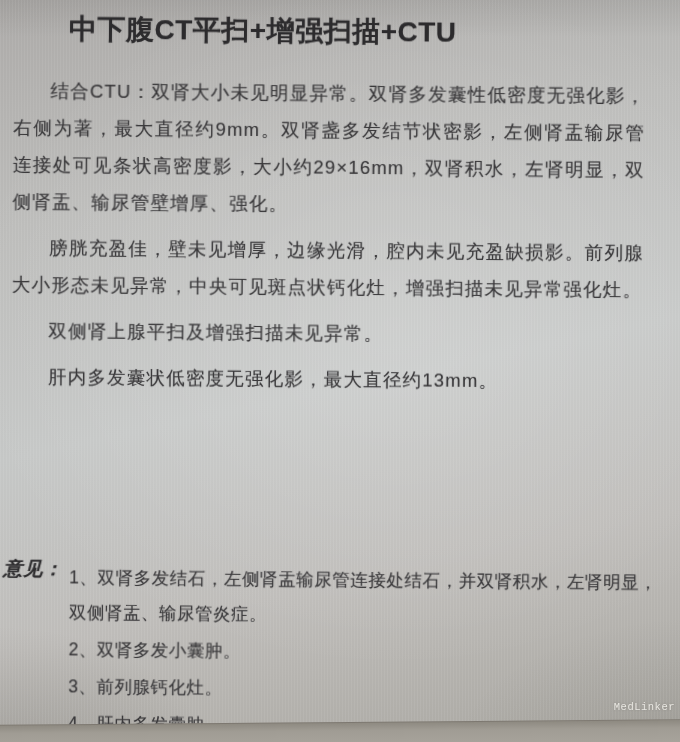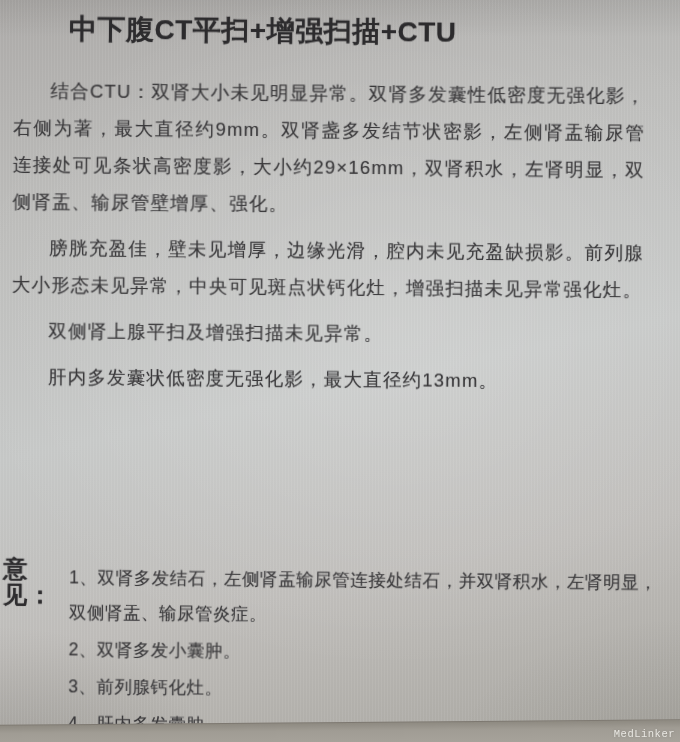--- a/index.html
+++ b/index.html
@@ -79,44 +79,45 @@
   }
 
   .impression {
     display: flex;
     align-items: flex-start;
     margin-top: 161px;
   }
   .impression-label {
     flex: none;
     width: 60px;
-    font-size: 24px;
+    font-size: 19px;
     font-weight: bold;
     letter-spacing: 1px;
     line-height: 26px;
     color: #2e2d2f;
     text-shadow: 0 0 1px rgba(46, 45, 47, 0.5);
+    font-style: italic;
   }
   .impression-items {
     width: 588px;
     margin: 4px 0 0 6px;
     font-size: 17.5px;
     line-height: 35px;
     letter-spacing: 0.5px;
     text-align: justify;
     text-shadow: 0 0 1px rgba(58, 57, 59, 0.35);
   }
   .impression-items p {
     margin: 0 0 2px 0;
   }
 
   .watermark {
     position: absolute;
     right: 5px;
-    bottom: 2px;
+    bottom: 29px;
     font-family: "Liberation Mono", monospace;
     font-size: 10.5px;
     letter-spacing: 0.5px;
     color: #eae8e3;
     text-shadow: 0 0 2px rgba(120, 118, 112, 0.6);
     z-index: 3;
   }
 
   .ink-dot {
     position: absolute;

